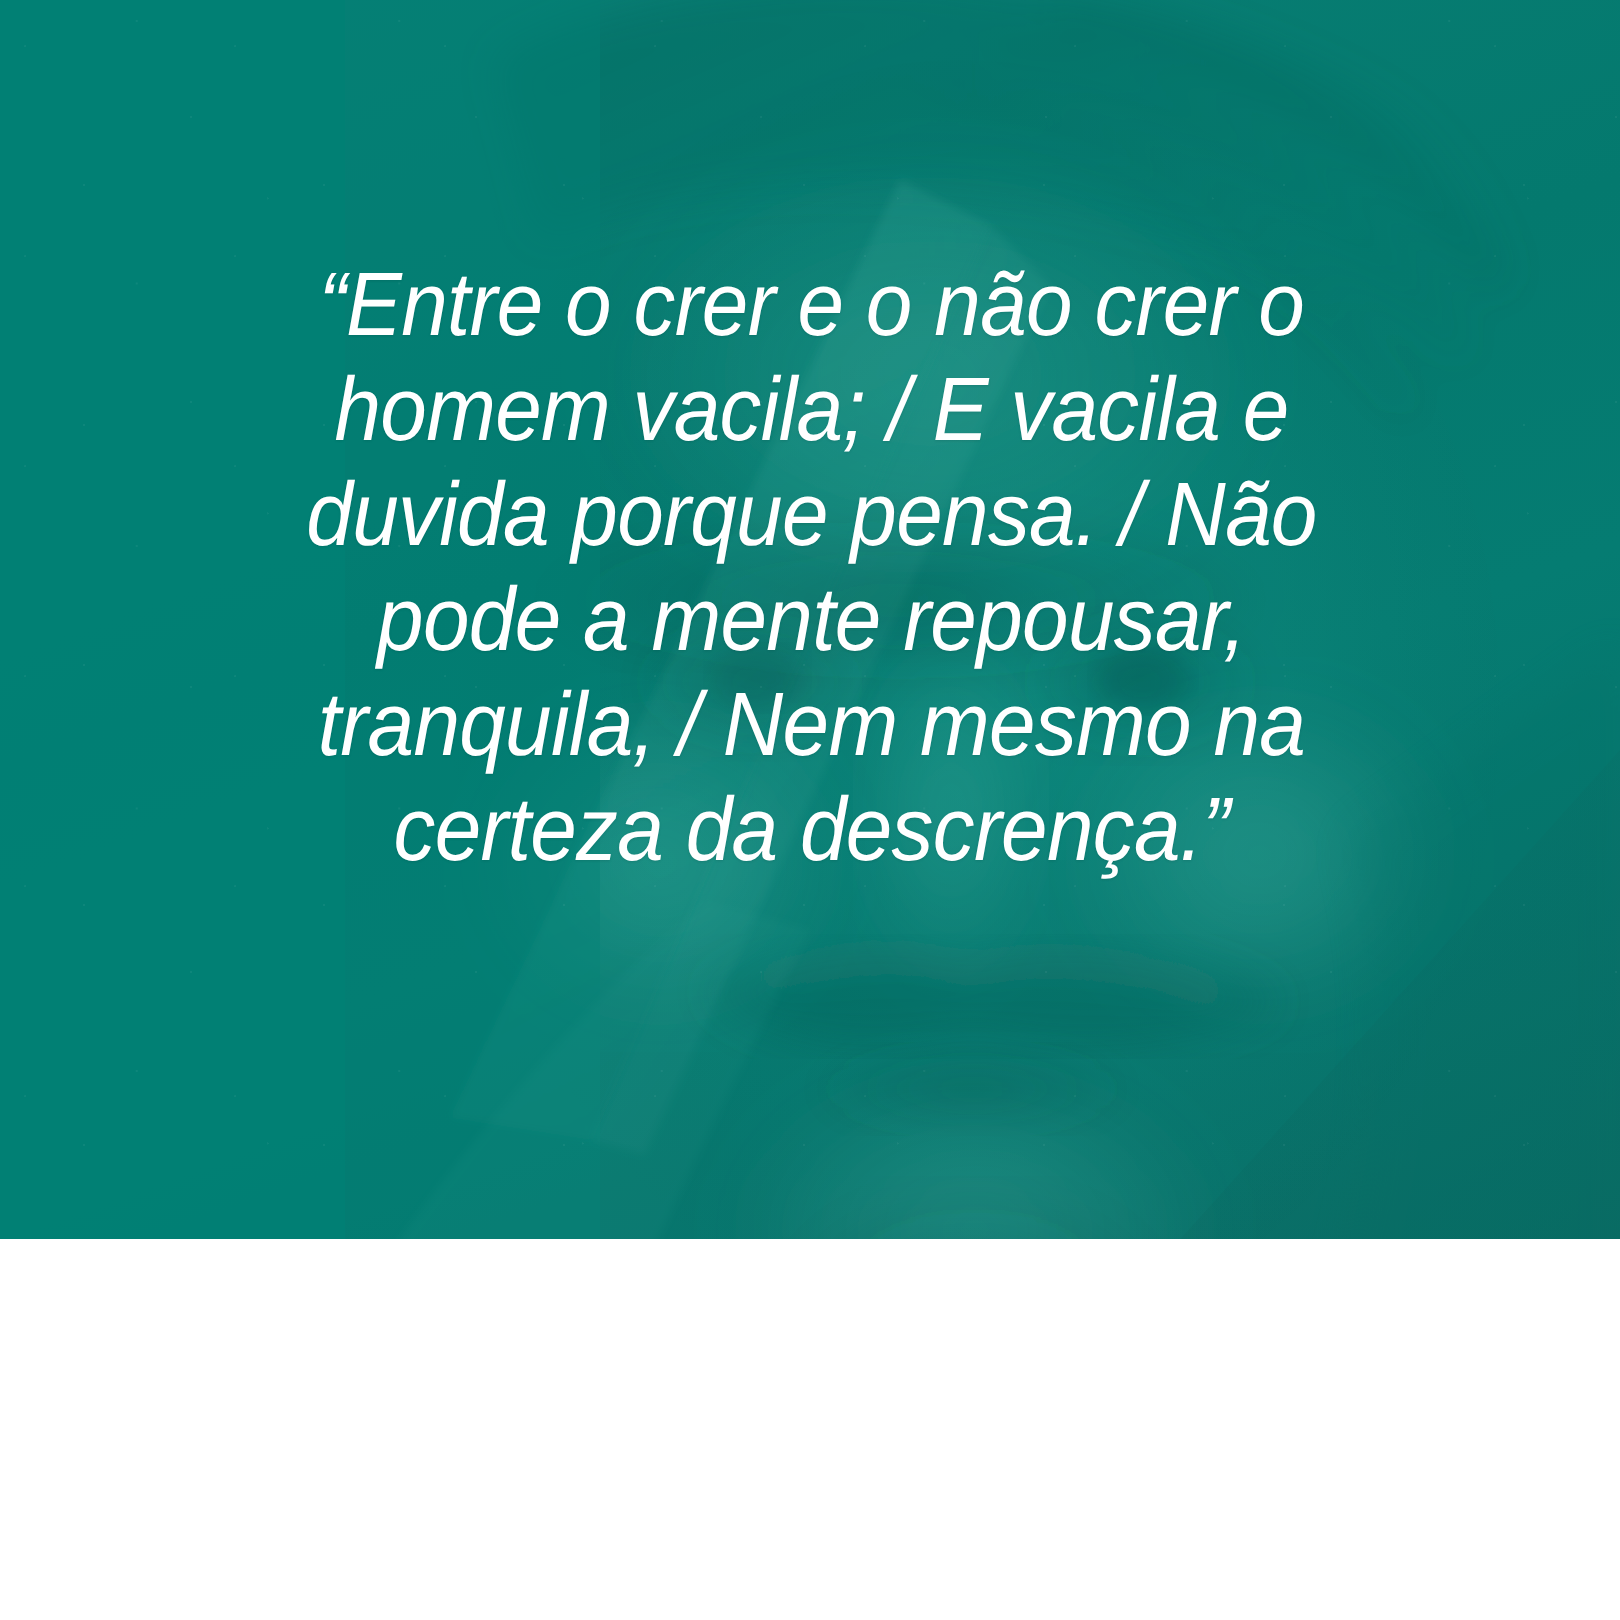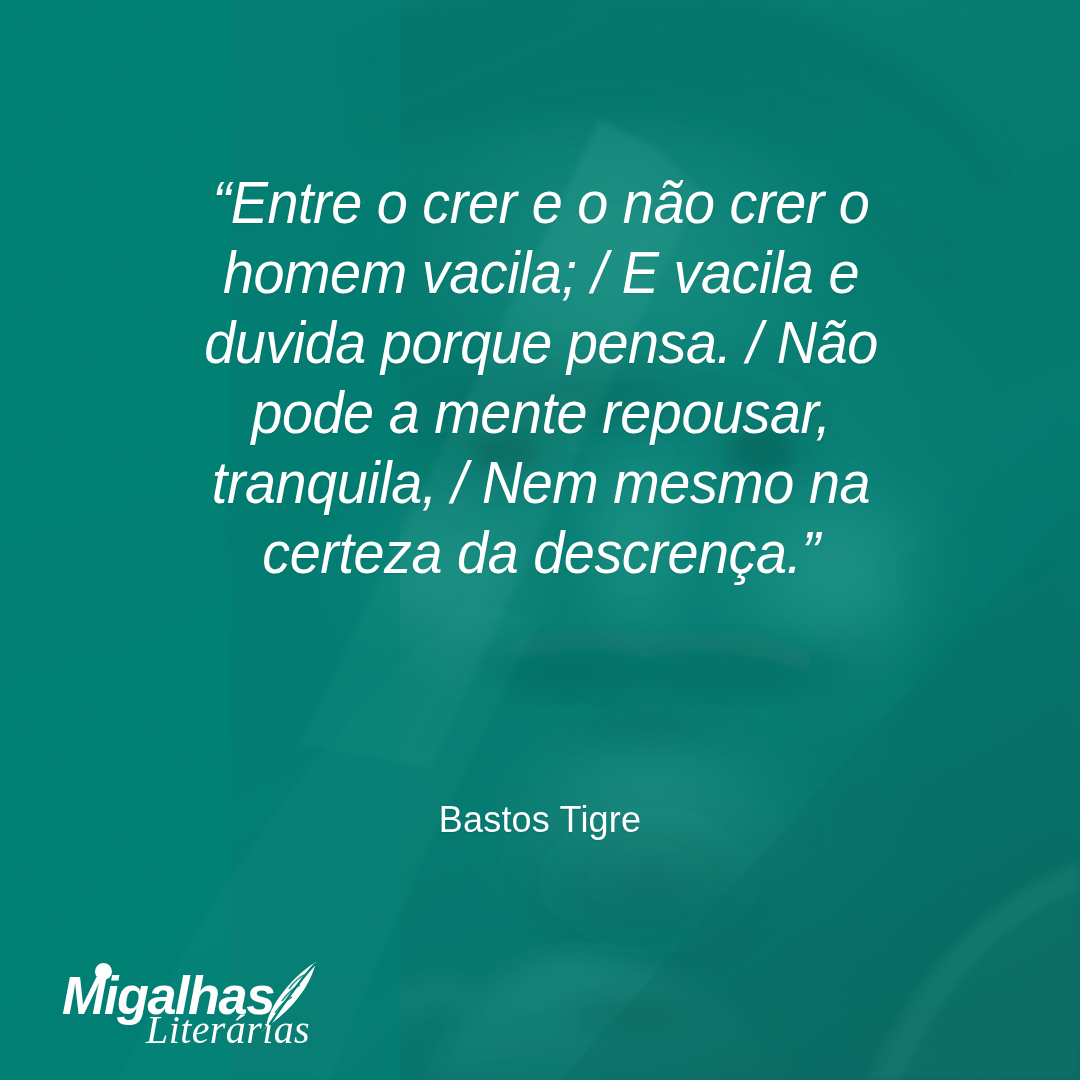--- a/index.html
+++ b/index.html
@@ -4,21 +4,21 @@
 <style>
   html, body {
     margin: 0;
     padding: 0;
     background: #ffffff;
   }
 
   #card {
     position: relative;
     width: 1080px;
-    height: 1080px;
+    height: 826px;
     overflow: hidden;
     background: #be185d;
     font-family: "Liberation Sans", sans-serif;
   }
 
   
   .bg-layer {
     position: absolute;
     inset: 0;
     pointer-events: none;
@@ -301,21 +301,20 @@
 
     <div id="quote-block">
       <span class="quote-line">“Entre o crer e o não crer o</span>
       <span class="quote-line">homem vacila; / E vacila e</span>
       <span class="quote-line">duvida porque pensa. / Não</span>
       <span class="quote-line">pode a mente repousar,</span>
       <span class="quote-line">tranquila, / Nem mesmo na</span>
       <span class="quote-line">certeza da descrença.”</span>
     </div>
 
-    <div id="attribution">Bastos Tigre</div>
 
     <div id="logo">
       <div id="logo-wordmark">Migalhas</div>
       <div id="logo-idot"></div>
       <div id="logo-subword">Literárias</div>
 
       <div id="logo-quill">
         <svg width="64" height="74" viewBox="0 0 64 74">
 
           <path d="M58 2 C 44 10, 28 26, 18 42 C 12 52, 9 60, 8 67

